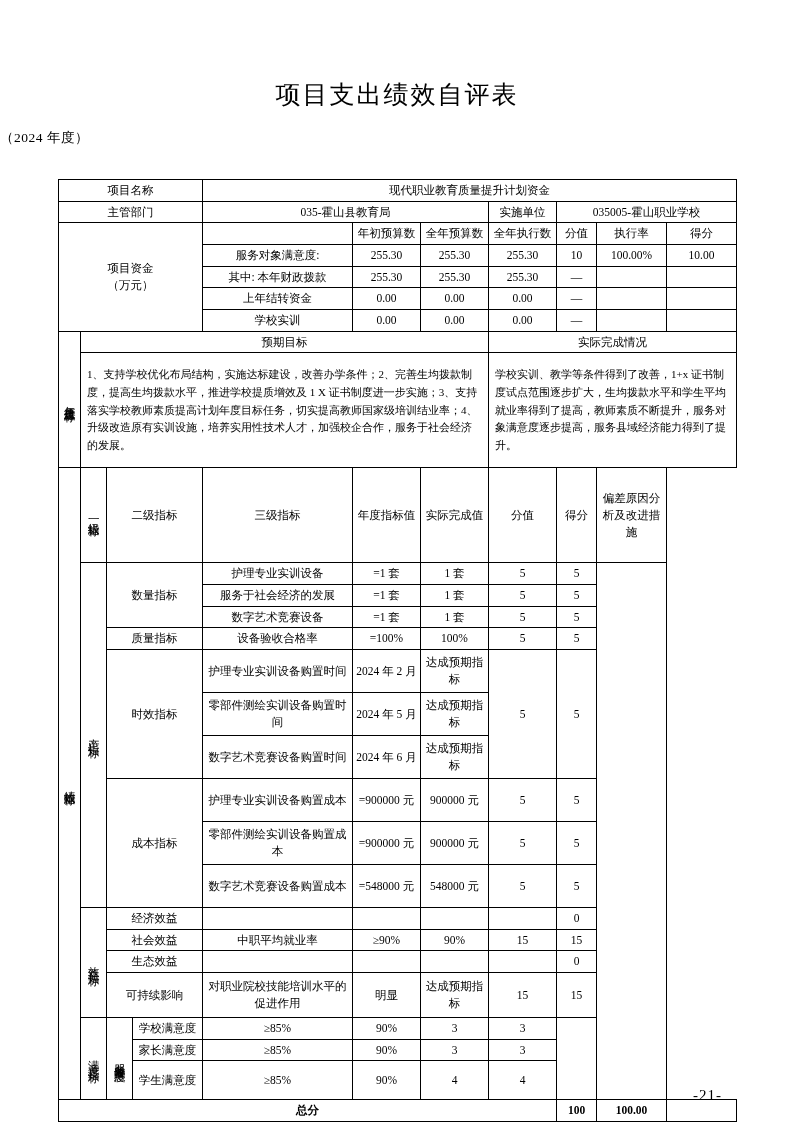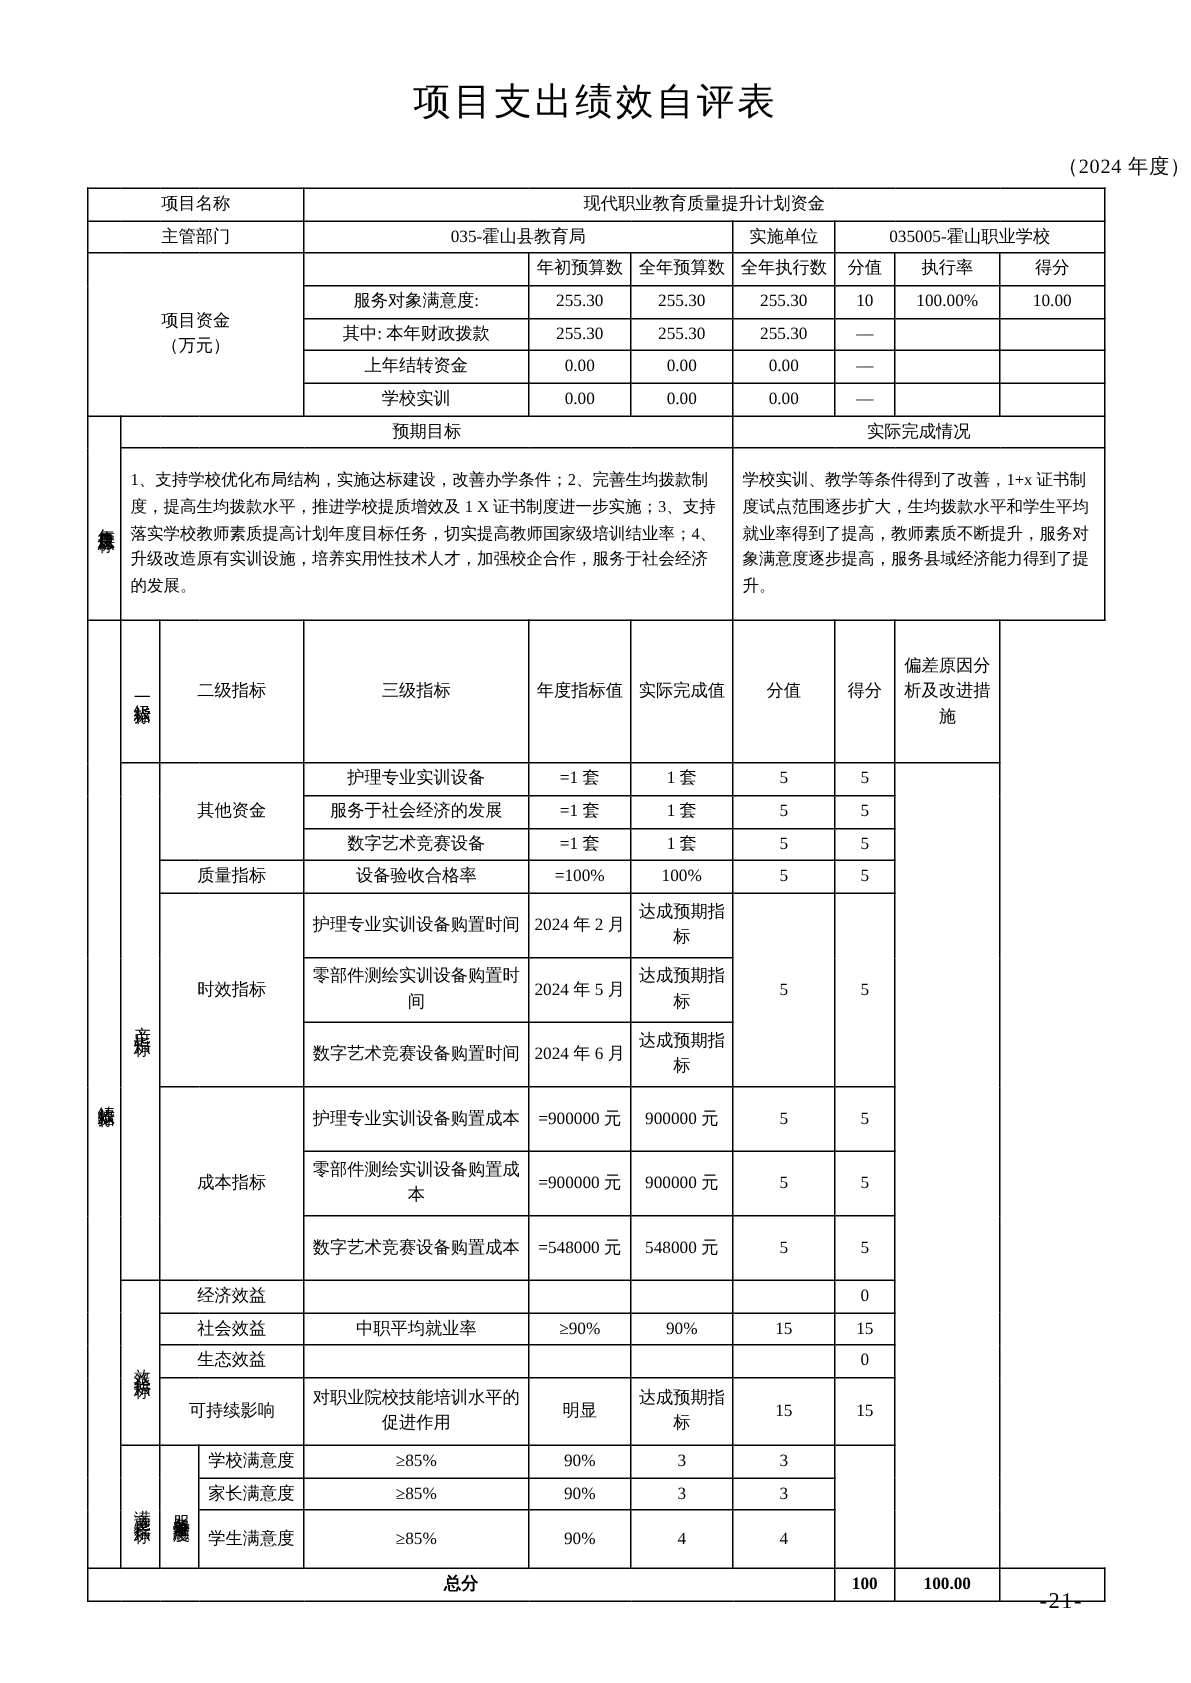--- a/index.html
+++ b/index.html
@@ -8,31 +8,31 @@
     background:#ffffff;
     font-family:"Liberation Serif","DejaVu Serif",serif;
     color:#000;
     -webkit-font-smoothing:antialiased;
   }
   .page{position:relative;width:794px;height:1122px;box-sizing:border-box;padding:0;}
   .title{
     text-align:center;
     font-size:25px;
     letter-spacing:2px;
-    margin-top:51px;
+    margin-top:78px;
     font-family:"DejaVu Serif","Liberation Serif",serif;
   }
   .subtitle{
-    text-align:right;
+    text-align:left;
     font-size:13.5px;
     margin-top:18px;
     letter-spacing:0.5px;
   }
   .tablewrap{
-    margin:5px auto 0 auto;
+    margin:32px auto 0 auto;
     width:678px;
   }
   table{
     border-collapse:collapse;
     width:100%;
     table-layout:fixed;
   }
   td{
     border:1px solid #000;
     font-size:11.5px;
@@ -181,21 +181,21 @@
         <td>三级指标</td>
         <td>年度指标值</td>
         <td>实际完成值</td>
         <td>分值</td>
         <td>得分</td>
         <td>偏差原因分析及改进措施</td>
       </tr>
 
       <tr>
         <td rowspan="10" class="vert">产出指标</td>
-        <td colspan="2" rowspan="3">其他资金</td>
+        <td colspan="2" rowspan="3">数量指标</td>
         <td>护理专业实训设备</td>
         <td>=1 套</td>
         <td>1 套</td>
         <td>5</td>
         <td>5</td>
         <td rowspan="17"></td>
       </tr>
       <tr>
         <td>服务于社会经济的发展</td>
         <td>=1 套</td>

